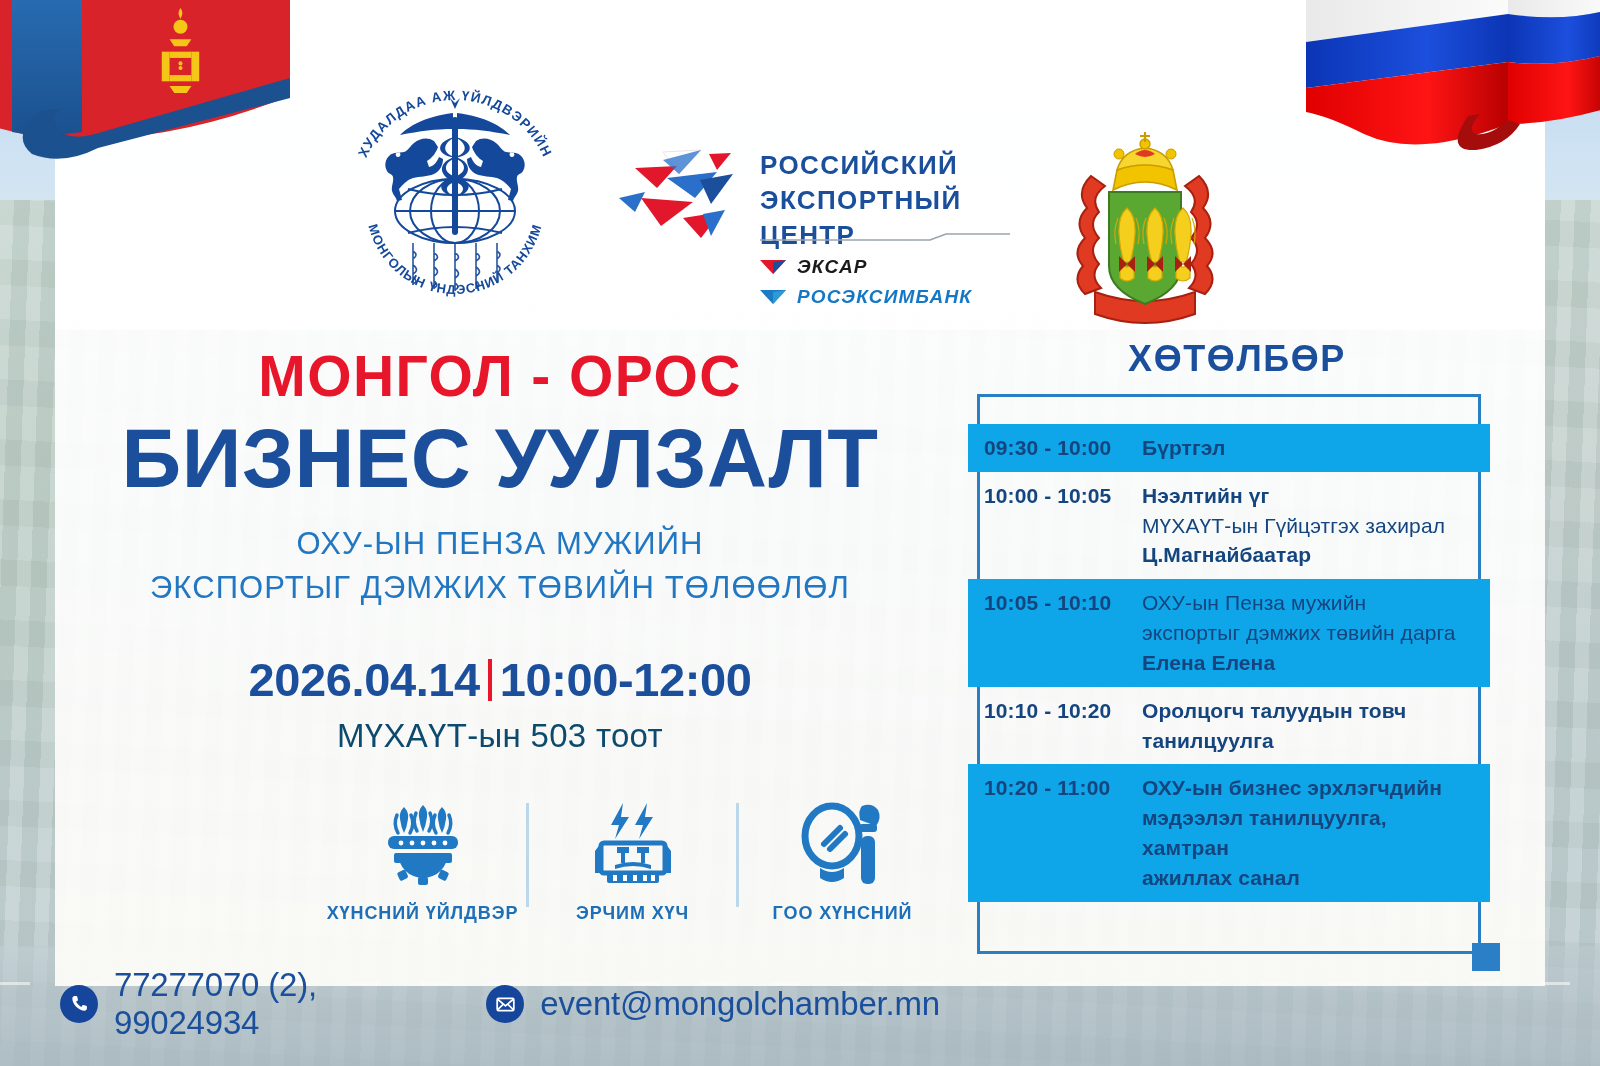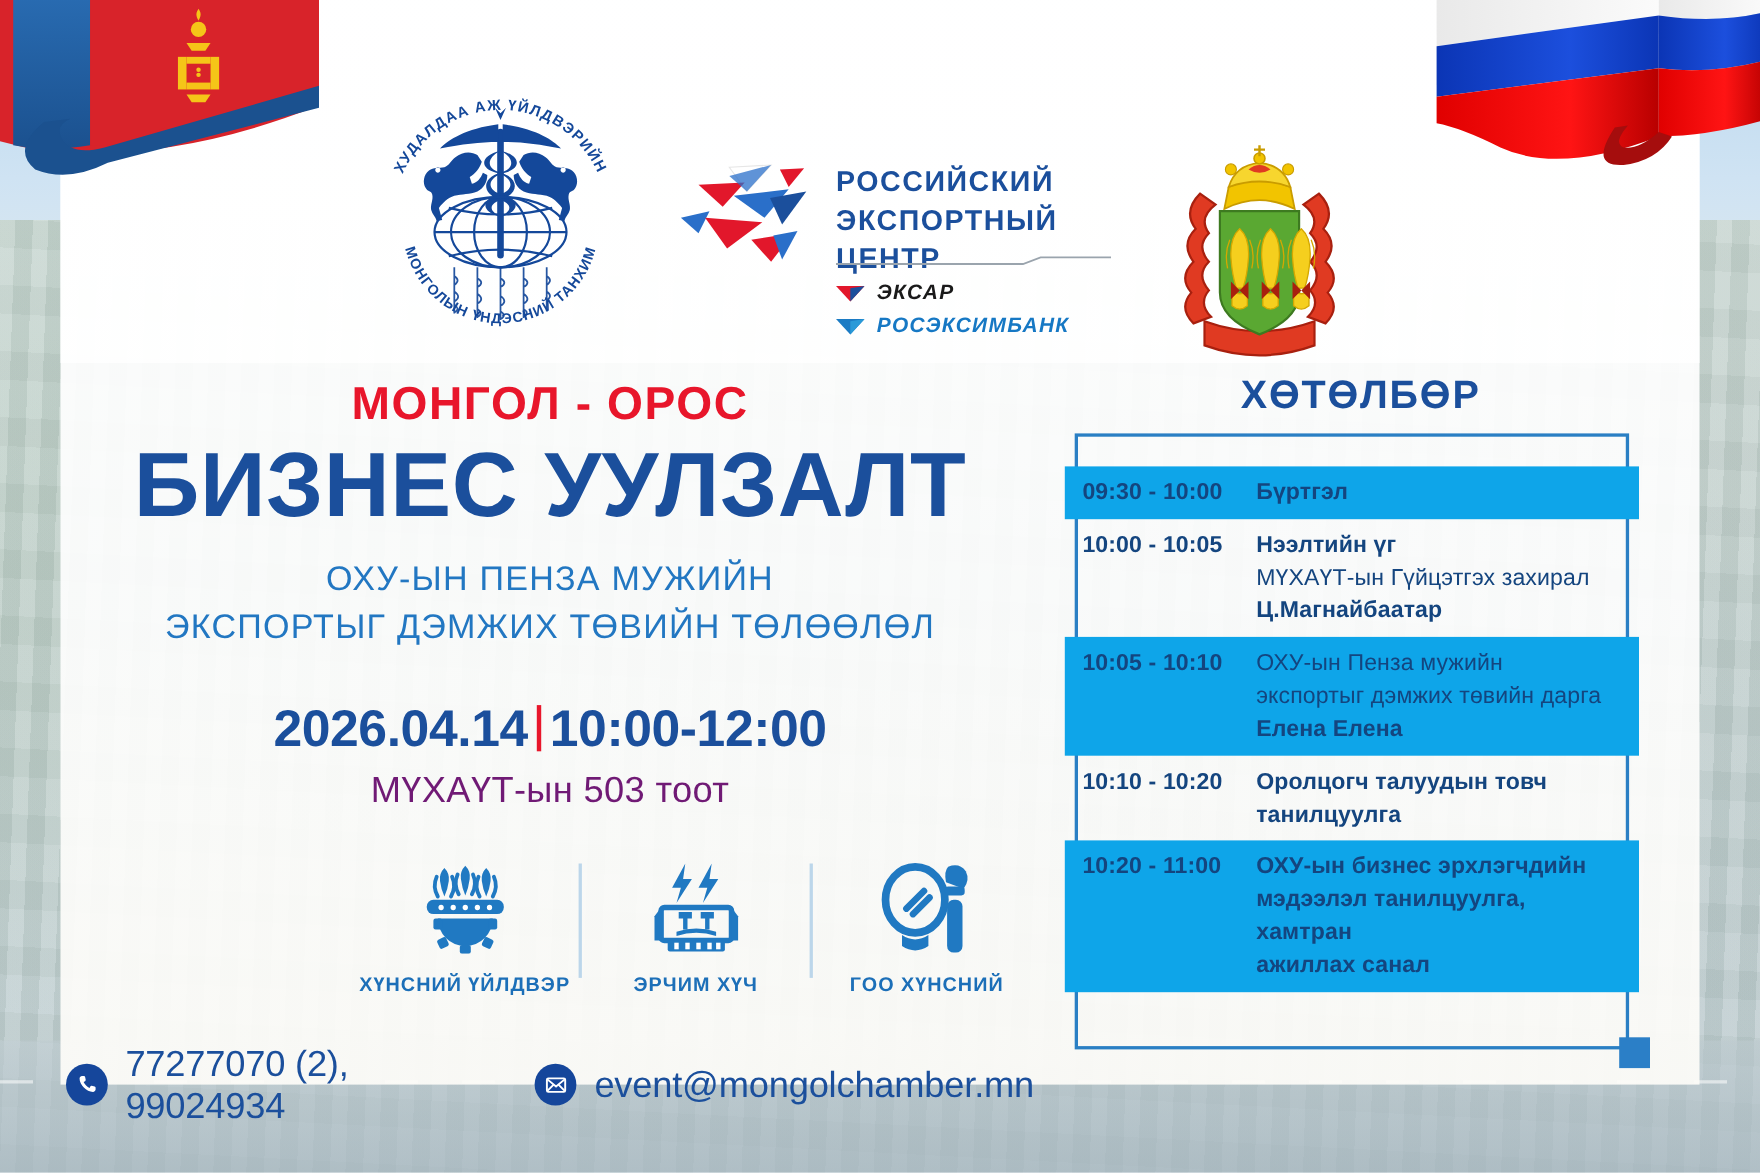--- a/index.html
+++ b/index.html
@@ -47,30 +47,30 @@
   .rec-title{color:#1b4f9c;font-size:26px;font-weight:700;letter-spacing:1.4px;line-height:1.34;}
   .rec-rule{position:absolute;left:155px;top:92px;width:250px;height:10px;}
   .rec-sub{position:absolute;left:155px;top:108px;}
   .rec-row{display:flex;align-items:center;gap:11px;margin-top:8px;font-style:italic;}
   .rec-lbl1{color:#1a1a1a;font-size:19px;font-weight:700;letter-spacing:1.2px;}
   .rec-lbl2{color:#1678c4;font-size:19px;font-weight:700;letter-spacing:1.2px;}
   .logo-penza{position:absolute;left:1055px;top:75px;width:180px;height:210px;}
 
   
   .left{position:absolute;left:60px;top:330px;width:880px;}
-  .kicker{color:#e8162b;font-size:42px;font-weight:800;letter-spacing:1.4px;text-align:center;
+  .kicker{color:#e8162b;font-size:57px;font-weight:800;letter-spacing:1.4px;text-align:center;
       margin:13px 0 0 0;}
   .headline{color:#1b4f9c;font-size:83px;font-weight:800;letter-spacing:.5px;text-align:center;
       line-height:1.0;margin:8px 0 0 0;}
   .subhead{color:#2277c2;font-size:31px;font-weight:500;letter-spacing:1.1px;text-align:center;
       line-height:1.42;margin:22px 0 0 0;}
   .datetime{display:flex;align-items:center;justify-content:center;gap:8px;margin-top:42px;}
   .dt-text{color:#1b4f9c;font-size:47px;font-weight:800;letter-spacing:-.4px;}
   .dt-div{width:4px;height:42px;background:#e8162b;}
-  .venue{color:#701a75;font-size:33px;font-weight:400;text-align:center;margin-top:10px;letter-spacing:.3px;}
+  .venue{color:#0c4a6e;font-size:33px;font-weight:400;text-align:center;margin-top:10px;letter-spacing:.3px;}
 
   
   .cats{display:flex;align-items:flex-start;justify-content:flex-end;margin-top:44px;}
   .cat{display:flex;flex-direction:column;align-items:center;width:195px;}
   .cat-ico{height:90px;display:flex;align-items:center;justify-content:center;}
   .cat-lbl{color:#1c6fb8;font-size:18px;font-weight:700;letter-spacing:.9px;margin-top:14px;white-space:nowrap;}
   .cat-sep{width:3px;height:104px;background:#bcd6ea;margin:4px 6px 0 6px;}
 
   
   .contacts{display:flex;align-items:center;justify-content:space-between;gap:40px;margin-top:42px;}

